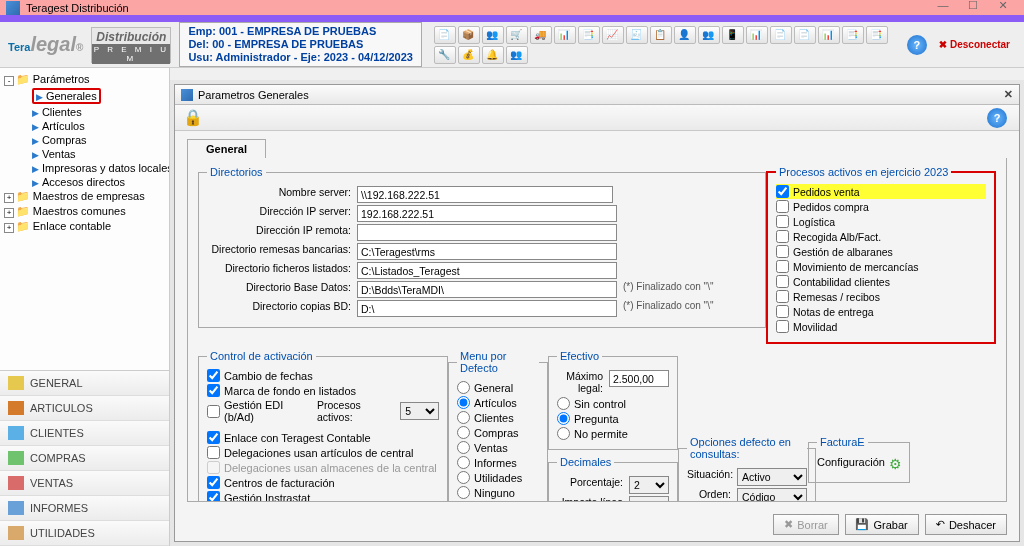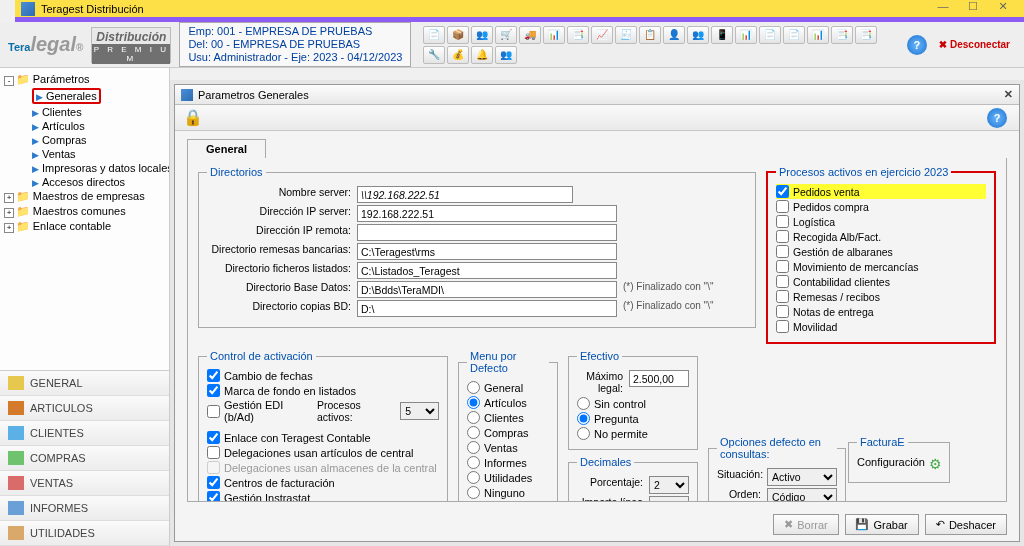--- a/index.html
+++ b/index.html
@@ -1,28 +1,28 @@
 <!DOCTYPE html>
 <html><head>
 <meta charset="utf-8">
 <style>
 * { box-sizing: border-box; font-family: "Segoe UI", Tahoma, sans-serif; font-size: 11px; }
 body { margin: 0; background: #f0f0f0; width: 1024px; height: 546px; overflow: hidden; }
-.titlebar { height: 22px; background: #fde047; border-bottom: 5px solid #8b5cf6; display: flex; align-items: center; padding: 0 6px; margin-left: 15px; }
+.titlebar { height: 22px; background: #fca5a5; border-bottom: 7px solid #8b5cf6; display: flex; align-items: center; padding: 0 6px; }
 .titlebar .icon { width: 14px; height: 14px; background: linear-gradient(135deg,#4a90d9,#2e6bb0); margin-right: 6px; }
 .titlebar .spacer { flex: 1; }
 .winbtn { width: 30px; height: 18px; text-align: center; color: #666; cursor: pointer; }
 .topband { height: 46px; background: #eee; border-bottom: 1px solid #ccc; display: flex; align-items:center; padding: 2px 8px; gap:8px;}
 .logo { font-size: 22px; font-weight: 700; color: #0a6ea8; display:flex; align-items:baseline; }
 .logo .g { color:#999; font-style:italic; font-size:20px;}
 .logo .reg { font-size:10px; color:#999;}
 .distbox { width:80px; height:36px; background:#e8e8e8; border:1px solid #bbb; text-align:center; font-size:9px; }
 .distbox .d { font-weight:700; font-style:italic; color:#666; font-size:12px; padding-top:2px;}
 .distbox .p { background:#707070; color:#fff; letter-spacing:3px; font-size:8px; padding:1px;}
-.infobox { border:1px solid #aaa; background:#f8f8f8; padding:2px 8px; font-size:10px; color:#0040a0; font-weight:400; line-height:13px;}
+.infobox { border:1px solid #aaa; background:#f8f8f8; padding:2px 8px; font-size:10px; color:#0040a0; font-weight:700; line-height:13px;}
 .toolbar { flex:1; display:flex; flex-wrap:wrap; gap:2px; padding:2px 4px;}
 .tbtn { width:22px; height:18px; background:linear-gradient(#fefefe,#e4e4e4); border:1px solid #bcbcbc; border-radius:2px; cursor:pointer; display:flex; align-items:center; justify-content:center; font-size:10px;}
 .help-circ { width:20px; height:20px; border-radius:50%; background:radial-gradient(#6bb8ff,#1a6fcc); color:#fff; text-align:center; line-height:20px; font-weight:700; margin:0 4px;}
 .disconnect { color:#c00; font-size:10px; font-weight:700; cursor:pointer; margin-right:6px;}
 .disconnect::before{content:"✖ ";}
 .content { display:flex; height:478px; }
 .leftcol { width:170px; background:#fdfdfd; border-right:1px solid #ccc; display:flex; flex-direction:column;}
 .tree { flex:1; overflow:auto; padding:4px 2px; font-size:11px;}
 .tree .node { padding:1px 0 1px 14px; white-space:nowrap; position:relative;}
 .tree .node::before { content:""; position:absolute; left:2px; top:4px; width:8px; height:8px; border:1px solid #888; background:#fff; font-size:8px; line-height:7px; text-align:center;}
@@ -47,21 +47,21 @@
 .subhead .spacer{flex:1;}
 .tabs { padding:8px 12px 0; }
 .tab { display:inline-block; padding:3px 18px; background:#f4f4f4; border:1px solid #aaa; border-bottom:none; font-weight:700; font-size:11px;}
 .form-area { margin:0 12px 6px; border:1px solid #aaa; border-top:none; background:#f4f4f4; padding:8px 10px; flex:1; overflow:auto;}
 fieldset { border:1px solid #a8a8a8; margin:0 0 6px 0; padding:6px 8px 8px; }
 legend { color:#0050b0; font-size:11px; padding:0 3px;}
 .row { display:flex; align-items:flex-start; margin:2px 0;}
 .row label { text-align:right; padding-right:6px; font-size:10.5px;}
 .row input[type=text]{ border:1px solid #888; height:17px; padding:0 3px; font-size:10.5px; background:#fff;}
 .suffix { font-size:10px; color:#555; padding-left:6px;}
-.cols { display:flex; gap:10px;}
+.cols { display:flex; }
 .chk { display:flex; align-items:center; gap:4px; font-size:10.5px; padding:1px 0;}
 .chk input{margin:0;}
 .radio { display:flex; align-items:center; gap:4px; font-size:10.5px; padding:1px 0;}
 .radio input{margin:0;}
 .redbox { border:2px solid #d80000 !important;}
 .hl { background:#ffff33;}
 select { border:1px solid #888; height:18px; font-size:10.5px;}
 .footer-btns { padding:6px 12px; display:flex; justify-content:flex-end; gap:6px;}
 .fbtn { border:1px solid #999; background:linear-gradient(#fdfdfd,#e6e6e6); padding:3px 10px; font-size:11px; cursor:pointer; display:flex; align-items:center; gap:4px;}
 .fbtn.dis{color:#999;}
@@ -186,21 +186,21 @@
       </div>
       <div class="tabs"><span class="tab">General</span></div>
       <div class="form-area">
 
         <div class="cols">
           <div style="flex:1.6">
             <fieldset>
               <legend>Directorios</legend>
               <div class="row">
                   <label style="width:150px">Nombre server:</label>
-                  <input type="text" style="width: 216px; font-style: italic;" value="\\192.168.222.51">
+                  <input type="text" style="width: 256px;" value="\\192.168.222.51">
                 </div>
               <div class="row">
                   <label style="width:150px">Dirección IP server:</label>
                   <input type="text" style="width: 260px;" value="192.168.222.51">
                 </div>
               <div class="row">
                   <label style="width:150px">Dirección IP remota:</label>
                   <input type="text" style="width: 260px;" value="">
                 </div>
               <div class="row">

